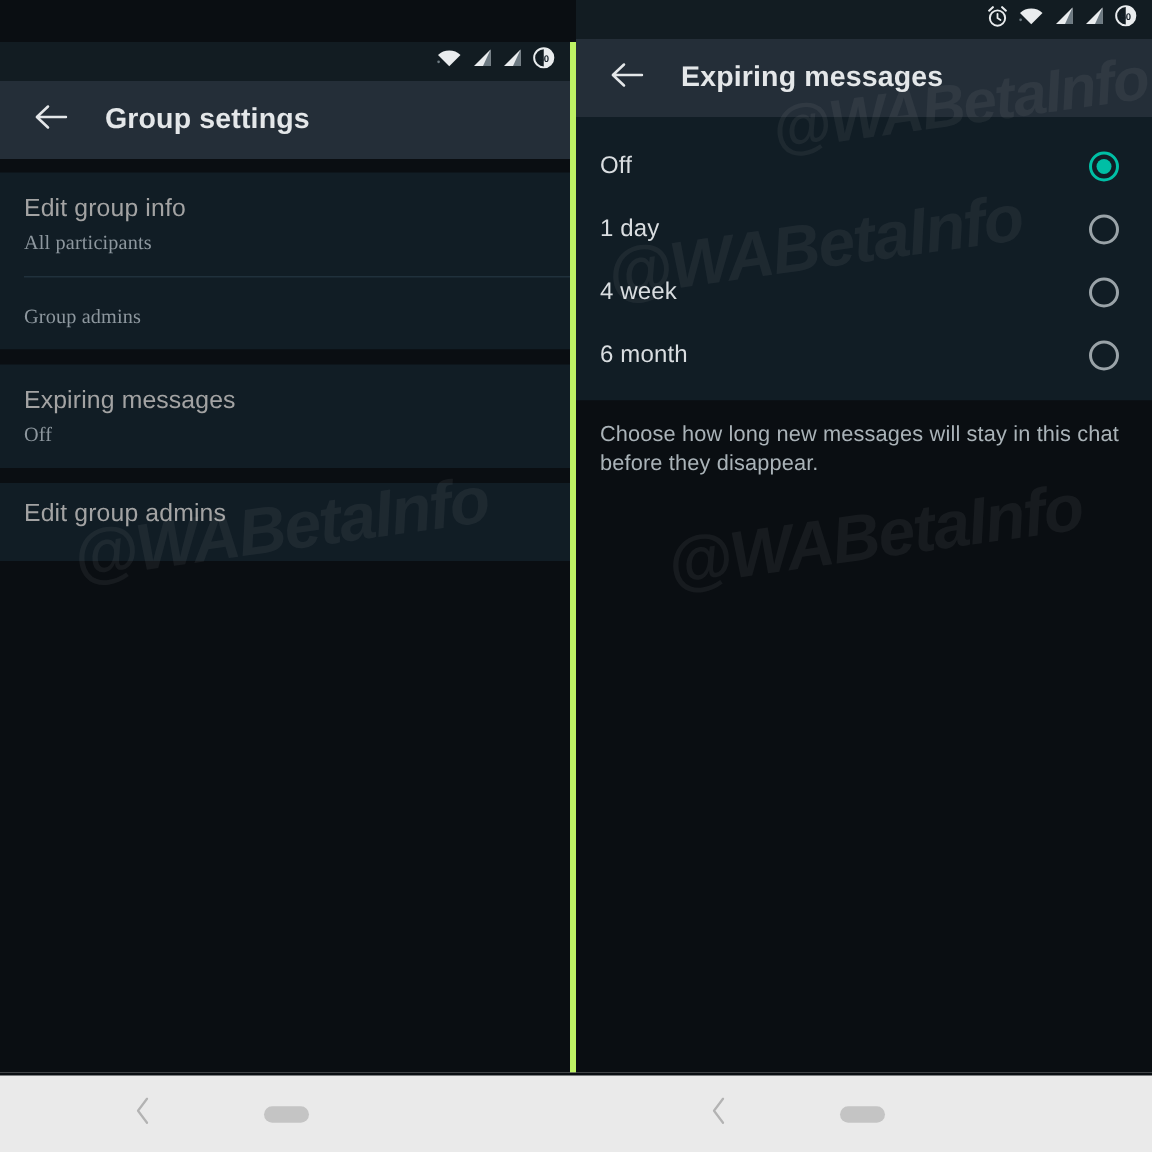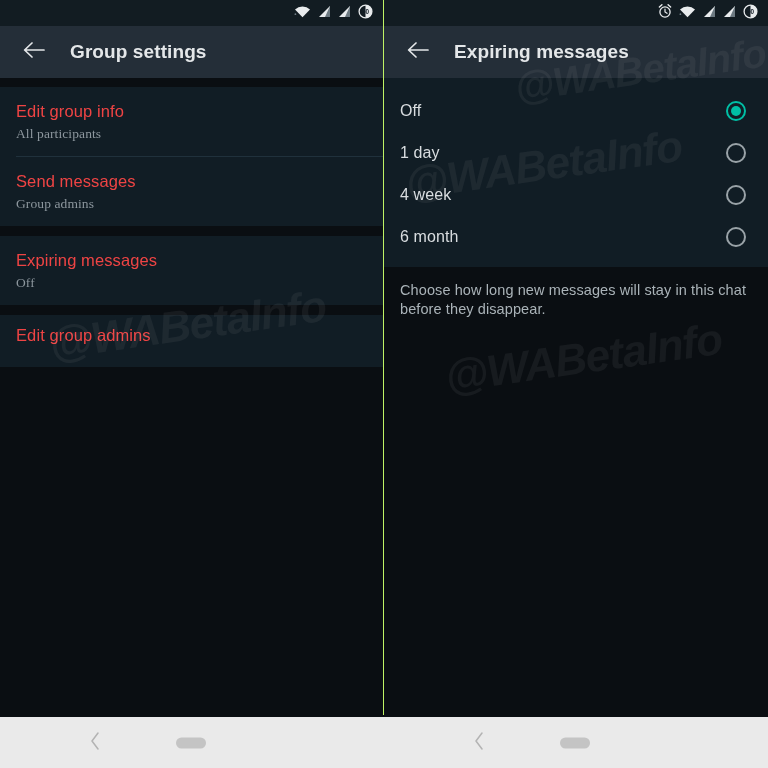--- a/index.html
+++ b/index.html
@@ -8,21 +8,21 @@
     background:#0a0e12;
     font-family:"Liberation Sans", sans-serif;
     -webkit-font-smoothing:antialiased;
     overflow:hidden;
   }
   .device{ position:relative; width:768px; height:768px; }
 
   
   .panes{ position:absolute; left:0; top:0; width:768px; height:715px; display:flex; }
   .pane{ position:relative; width:384px; height:715px; background:#0a0e12; overflow:hidden; }
-  .pane.left{ border-right:1px solid #bef264; }
+  .pane.left{ border-right:4px solid #bef264;margin-top:28px; }
 
   
   .statusbar{
     height:26px; background:#121c22;
     display:flex; align-items:center; justify-content:flex-end;
     padding-right:10px; gap:7px;
   }
   .sb-icon{ display:block; }
 
   
@@ -43,21 +43,21 @@
   .content{ position:relative; height:637px; background:#0a0e12; }
 
   
   .card{ background:#111d25; }
   .gap{ height:10px; background:#0a0e12; }
 
   .list-item{
     position:relative; padding:14px 16px 13px 16px;
   }
   .list-item .li-title{
-    color:#ef4444; font-size:16.5px; line-height:21px; letter-spacing:.1px;
+    color:#a3a3a3; font-size:16.5px; line-height:21px; letter-spacing:.1px;
   }
   .list-item .li-sub{
     color:#8d979e; font-size:13.5px; line-height:19px; margin-top:2px; letter-spacing:.1px;font-family:Liberation Serif, serif;
   }
   .li-divider{ height:1px; background:#20313c; margin-left:16px; }
 
   
   .opt-row{
     position:relative; display:flex; align-items:center; justify-content:space-between;
     padding:0 22px 0 16px; height:42px;
@@ -161,21 +161,20 @@
 
         <div class="gap" style="height:9px;"></div>
 
         <div class="card">
           <div class="list-item">
             <div class="li-title">Edit group info</div>
             <div class="li-sub">All participants</div>
           </div>
           <div class="li-divider"></div>
           <div class="list-item">
-            <div class="li-title">Send messages</div>
             <div class="li-sub">Group admins</div>
           </div>
         </div>
 
         <div class="gap"></div>
 
         <div class="card">
           <div class="list-item">
             <div class="li-title">Expiring messages</div>
             <div class="li-sub">Off</div>

